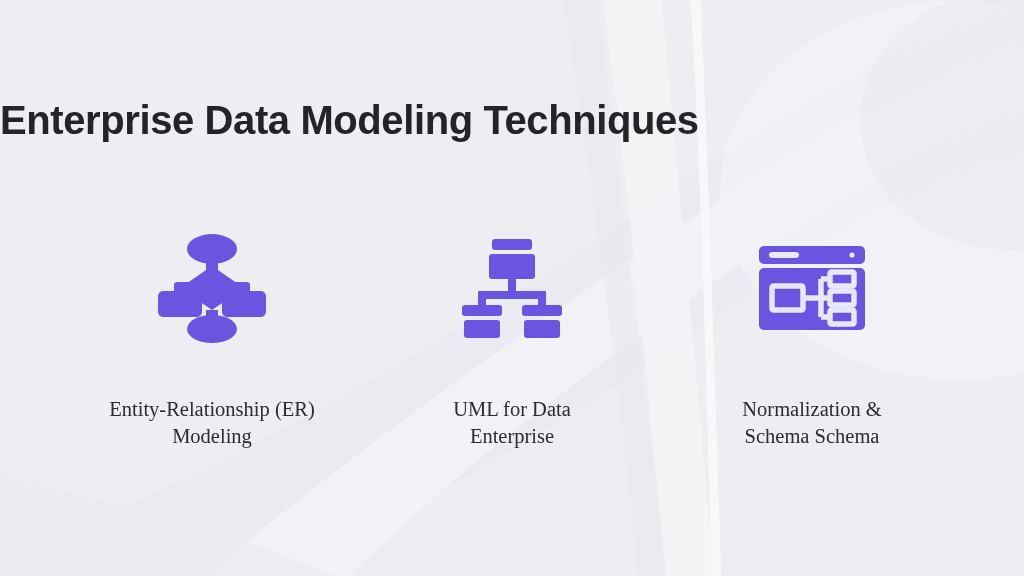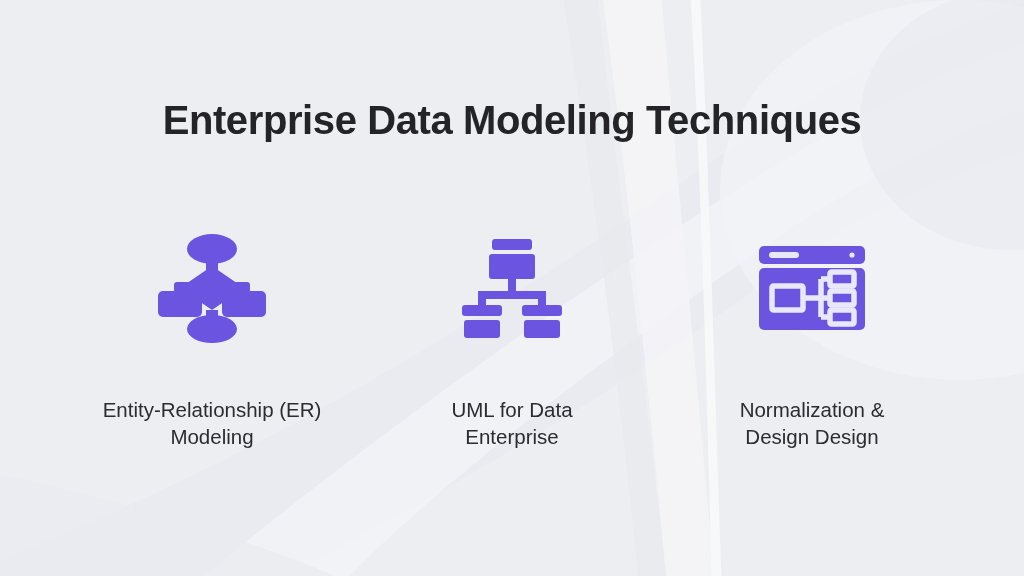--- a/index.html
+++ b/index.html
@@ -31,39 +31,40 @@
     height: 576px;
     pointer-events: none;
   }
 
   
   #title {
     position: absolute;
     left: 0;
     top: 96px;
     width: 1024px;
-    text-align: center;
+    text-align: left;
     font-size: 40px;
     font-weight: bold;
     letter-spacing: -0.4px;
     color: #242428;
     line-height: 1.2;
     white-space: nowrap;
   }
 
   
   #columns {
     position: absolute;
     left: 62px;
     top: 232px;
     width: 900px;
     display: flex;
     flex-direction: row;
     align-items: flex-start;
     justify-content: space-between;
+    font-family: Liberation Serif, serif;
   }
 
   .column {
     width: 300px;
     display: flex;
     flex-direction: column;
     align-items: center;
   }
 
   .icon-wrap {
@@ -213,18 +214,18 @@
             <path d="M 62 71 L 71 71"></path>
 
             <rect x="71" y="26" width="24" height="14" rx="1.5"></rect>
             <rect x="71" y="45" width="24" height="14" rx="1.5"></rect>
             <rect x="71" y="64" width="24" height="14" rx="1.5"></rect>
           </g>
         </svg>
       </div>
       <div class="col-label">
         <span>Normalization &amp;</span><br>
-        <span>Design Design</span>
+        <span>Schema Schema</span>
       </div>
     </div>
 
   </div>
 </div>
 
 </body></html>

